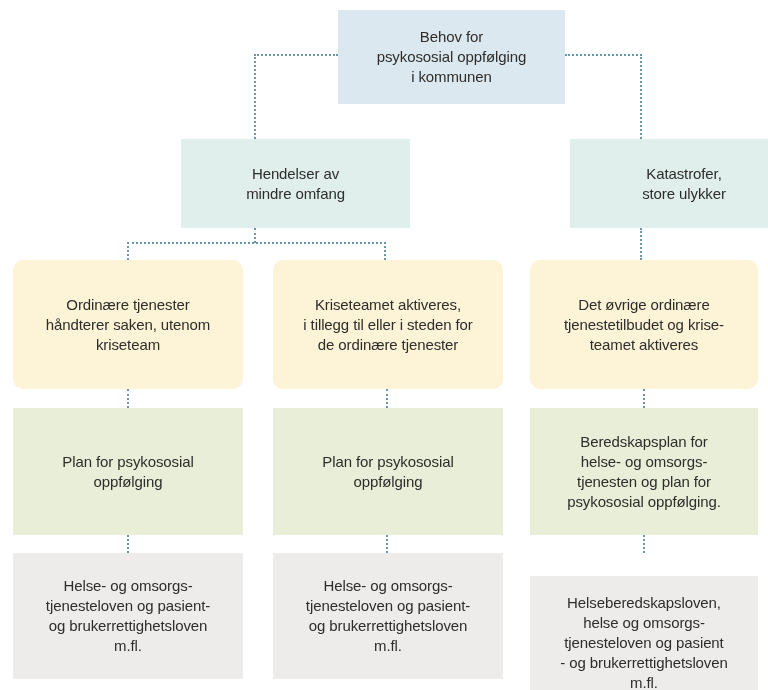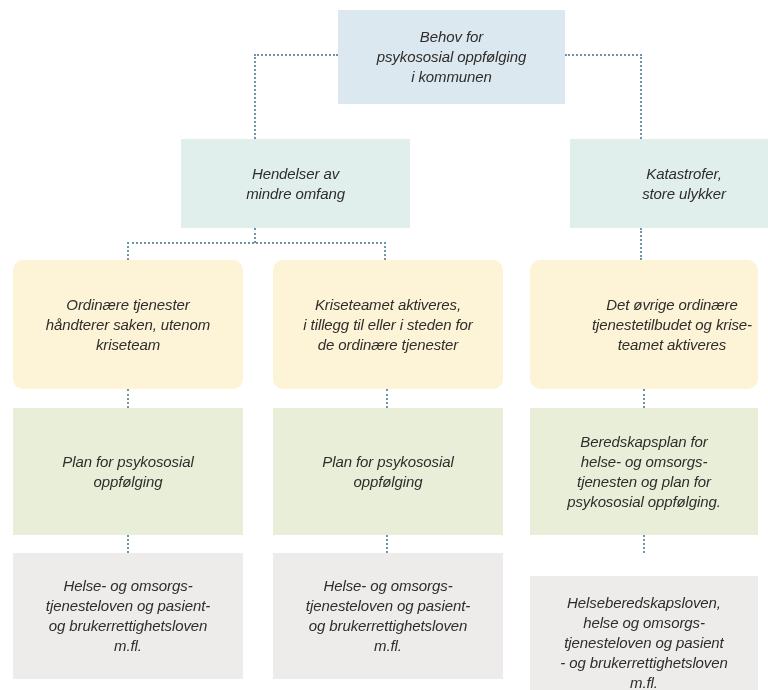--- a/index.html
+++ b/index.html
@@ -25,21 +25,20 @@
     position:absolute;
     display:flex;
     align-items:center;
     justify-content:center;
     text-align:center;
     font-size:15px;
     line-height:20px;
     letter-spacing:-0.1px;
     box-sizing:border-box;
     padding:4px 6px;
-    font-style:italic;
   }
   .node span{white-space:pre-line;}
   .fill-need{background:var(--need-fill);}
   .fill-event{background:var(--event-fill);margin-left:40px;}
   .fill-response{background:var(--response-fill);border-radius:10px;}
   .fill-plan{background:var(--plan-fill);}
   .fill-law{background:var(--law-fill);}
   .hline{
     position:absolute;height:0;
     border-top:2px dotted var(--connector);
@@ -91,21 +90,21 @@
   <div class="node fill-response" style="left:13px;top:260px;width:230px;height:129px;">
     <span>Ordinære tjenester
 håndterer saken, utenom
 kriseteam</span>
   </div>
   <div class="node fill-response" style="left:273px;top:260px;width:230px;height:129px;">
     <span>Kriseteamet aktiveres,
 i tillegg til eller i steden for
 de ordinære tjenester</span>
   </div>
-  <div class="node fill-response" style="left:530px;top:260px;width:228px;height:129px;justify-content:flex-end;">
+  <div class="node fill-response" style="left:530px;top:260px;width:228px;height:129px;">
     <span>Det øvrige ordinære
 tjenestetilbudet og krise-
 teamet aktiveres</span>
   </div>
 
   <div class="node fill-plan" style="left:13px;top:408px;width:230px;height:127px;">
     <span>Plan for psykososial
 oppfølging</span>
   </div>
   <div class="node fill-plan" style="left:273px;top:408px;width:230px;height:127px;">

